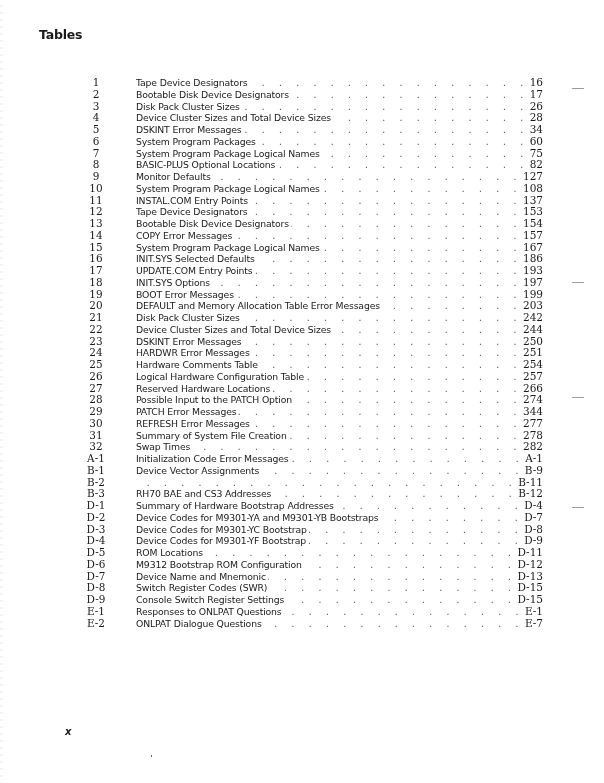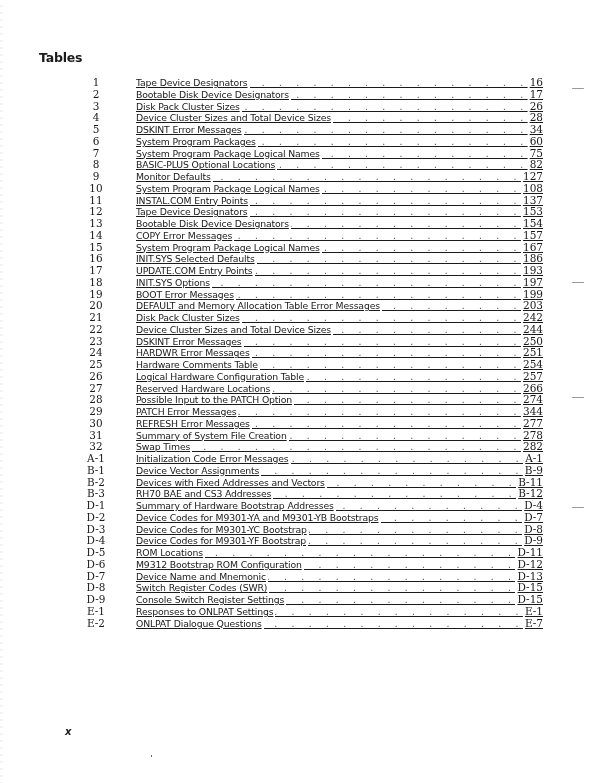--- a/index.html
+++ b/index.html
@@ -1,31 +1,31 @@
 <!DOCTYPE html>
 <html><head>
 <meta charset="utf-8">
 <style>
   html, body { margin: 0; padding: 0; }
   body {
     width: 604px; height: 783px; background: #ffffff; position: relative; overflow: hidden;
     font-family: "DejaVu Serif", serif; color: #1a1a1a;
   }
   .page-title {
-    position: absolute; left: 39px; top: 50px;
+    position: absolute; left: 39px; top: 27px;
     font-family: "DejaVu Sans", sans-serif; font-weight: bold; font-size: 12.5px; letter-spacing: -0.2px;
   }
   .toc { position: absolute; left: 0; top: 77px; width: 604px; }
   .row { position: relative; height: 11.75px; font-size: 10.5px; line-height: 11.75px; }
   .num {
     position: absolute; left: 70px; width: 52px; text-align: center;
     font-family: "DejaVu Serif", serif; font-size: 11px; transform: scaleX(0.95);
   }
   .entry {
-    position: absolute; left: 136px; width: 407px; display: flex; align-items: baseline; overflow: hidden; white-space: nowrap; text-decoration: underline;
+    position: absolute; left: 136px; width: 407px; display: flex; align-items: baseline; overflow: hidden; white-space: nowrap;
   }
   .entry-title {
     font-family: "DejaVu Sans", sans-serif; font-size: 9.3px; letter-spacing: -0.15px; flex: 0 0 auto; padding-right: 2px;
   }
   .leader {
     flex: 1 1 auto; overflow: hidden; color: #666; font-size: 9px; letter-spacing: 3.2px;
     font-family: "DejaVu Sans Mono", monospace; text-align: right; direction: rtl;
   }
   .page-num {
     flex: 0 0 auto; text-align: right; font-family: "DejaVu Serif", serif; font-size: 10.5px; padding-left: 2px;
@@ -319,21 +319,20 @@
       <span class="num">B-1</span>
       <span class="entry">
         <span class="entry-title">Device Vector Assignments</span>
         <span class="leader">. . . . . . . . . . . . . . . . . . . . . . . . . . . . . . . . . . . . . . . . . . . . . . . . . . . . . . . . . . . . . . . . . . . .</span>
         <span class="page-num">B-9</span>
       </span>
     </div>
     <div class="row">
       <span class="num">B-2</span>
       <span class="entry">
-        <span class="entry-title">Devices with Fixed Addresses and Vectors</span>
         <span class="leader">. . . . . . . . . . . . . . . . . . . . . . . . . . . . . . . . . . . . . . . . . . . . . . . . . . . . . . . . . . . . . . . . . . . .</span>
         <span class="page-num">B-11</span>
       </span>
     </div>
     <div class="row">
       <span class="num">B-3</span>
       <span class="entry">
         <span class="entry-title">RH70 BAE and CS3 Addresses</span>
         <span class="leader">. . . . . . . . . . . . . . . . . . . . . . . . . . . . . . . . . . . . . . . . . . . . . . . . . . . . . . . . . . . . . . . . . . . .</span>
         <span class="page-num">B-12</span>
@@ -407,21 +406,21 @@
       <span class="num">D-9</span>
       <span class="entry">
         <span class="entry-title">Console Switch Register Settings</span>
         <span class="leader">. . . . . . . . . . . . . . . . . . . . . . . . . . . . . . . . . . . . . . . . . . . . . . . . . . . . . . . . . . . . . . . . . . . .</span>
         <span class="page-num">D-15</span>
       </span>
     </div>
     <div class="row">
       <span class="num">E-1</span>
       <span class="entry">
-        <span class="entry-title">Responses to ONLPAT Settings</span>
+        <span class="entry-title">Responses to ONLPAT Questions</span>
         <span class="leader">. . . . . . . . . . . . . . . . . . . . . . . . . . . . . . . . . . . . . . . . . . . . . . . . . . . . . . . . . . . . . . . . . . . .</span>
         <span class="page-num">E-1</span>
       </span>
     </div>
     <div class="row">
       <span class="num">E-2</span>
       <span class="entry">
         <span class="entry-title">ONLPAT Dialogue Questions</span>
         <span class="leader">. . . . . . . . . . . . . . . . . . . . . . . . . . . . . . . . . . . . . . . . . . . . . . . . . . . . . . . . . . . . . . . . . . . .</span>
         <span class="page-num">E-7</span>

